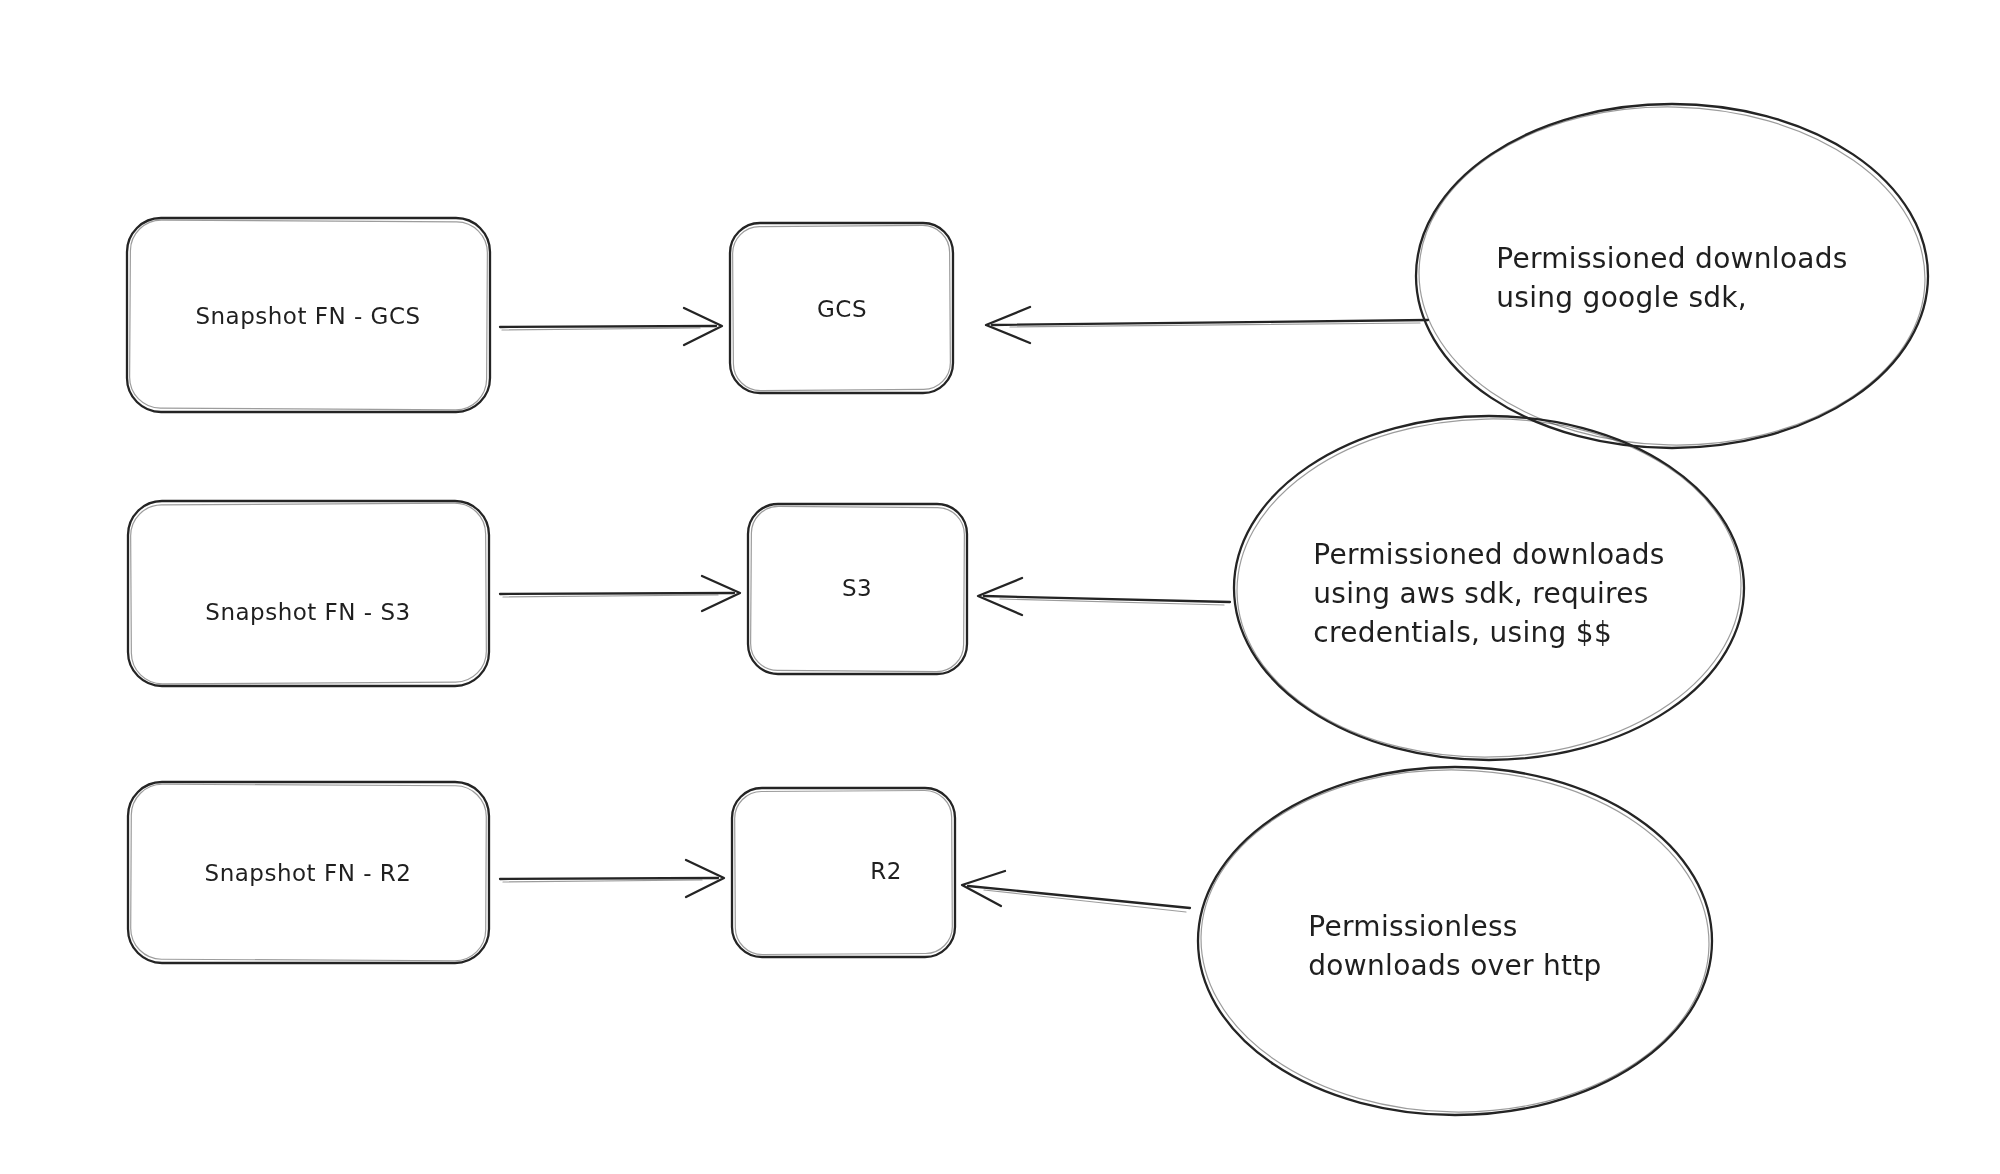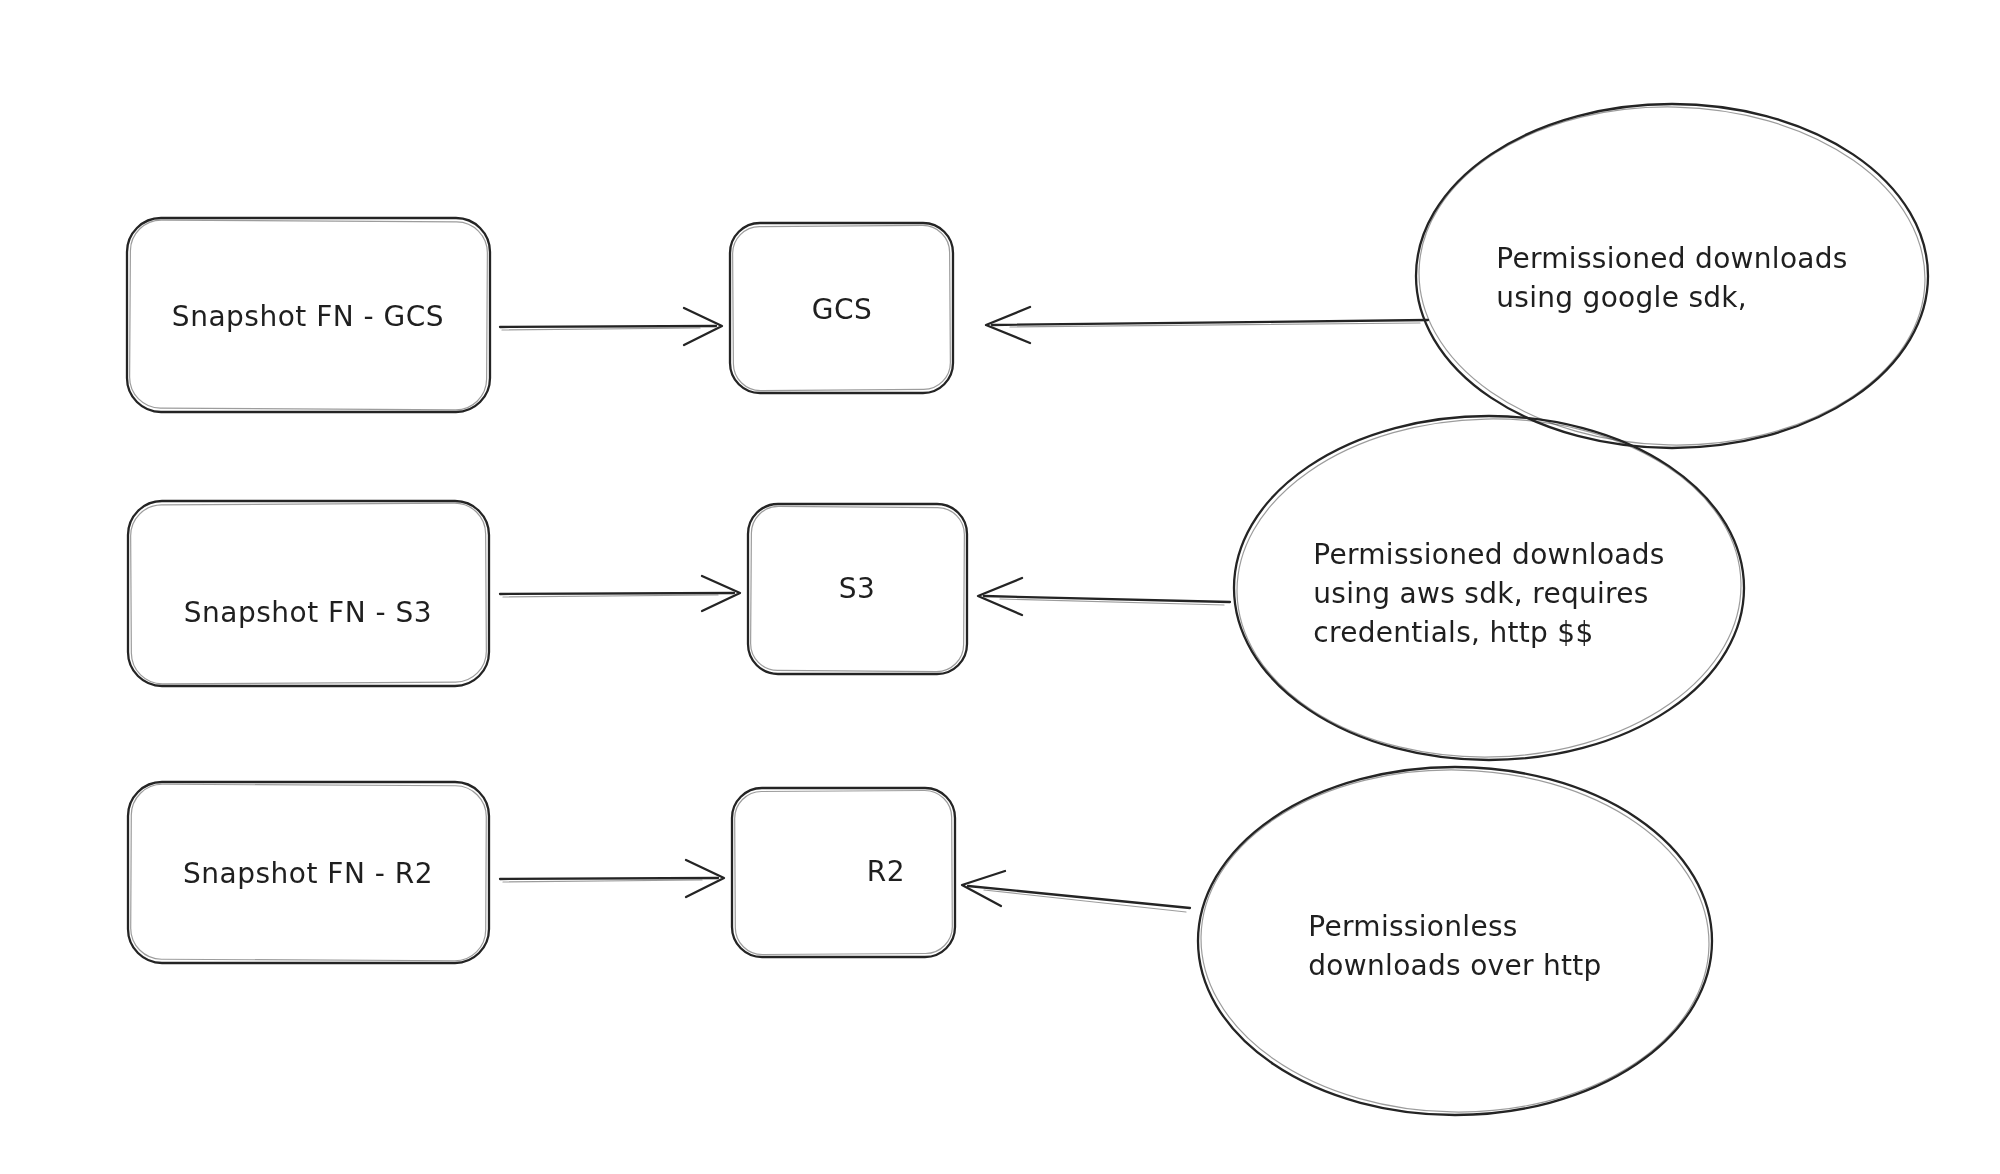--- a/index.html
+++ b/index.html
@@ -12,21 +12,21 @@
     font-family: "DejaVu Sans", "Liberation Sans", sans-serif;
   }
   svg.layer { position: absolute; left: 0; top: 0; }
   
   .s  { fill: none; stroke: #242424; stroke-width: 2.3; stroke-linecap: round; stroke-linejoin: round; }
   .g2 { fill: none; stroke: #242424; stroke-width: 1.2; stroke-linecap: round; stroke-linejoin: round; opacity: .45; }
   
   .lbl {
     position: absolute;
     transform: translate(-50%, -50%);
-    font-size: 28px;
+    font-size: 23px;
     letter-spacing: .5px;
     color: #1f1f1f;
     white-space: nowrap;
   }
   .note {
     position: absolute;
     transform: translate(-50%, -50%);
     text-align: left;
     font-size: 28px;
     line-height: 39px;
@@ -117,21 +117,21 @@
   <div class="note" style="left:1672px; top:278px">
     <div>Permissioned downloads</div>
     <div>using google sdk,</div>
   </div>
 
   <div class="lbl" style="left:308px; top:612px">Snapshot FN - S3</div>
   <div class="lbl" style="left:857px; top:588px">S3</div>
   <div class="note" style="left:1489px; top:593px">
     <div>Permissioned downloads</div>
     <div>using aws sdk, requires</div>
-    <div>credentials, http $$</div>
+    <div>credentials, using $$</div>
   </div>
 
   <div class="lbl" style="left:308px; top:873px">Snapshot FN - R2</div>
   <div class="lbl" style="left:886px; top:871px">R2</div>
   <div class="note" style="left:1455px; top:946px">
     <div>Permissionless</div>
     <div>downloads over http</div>
   </div>
 
 </div>

